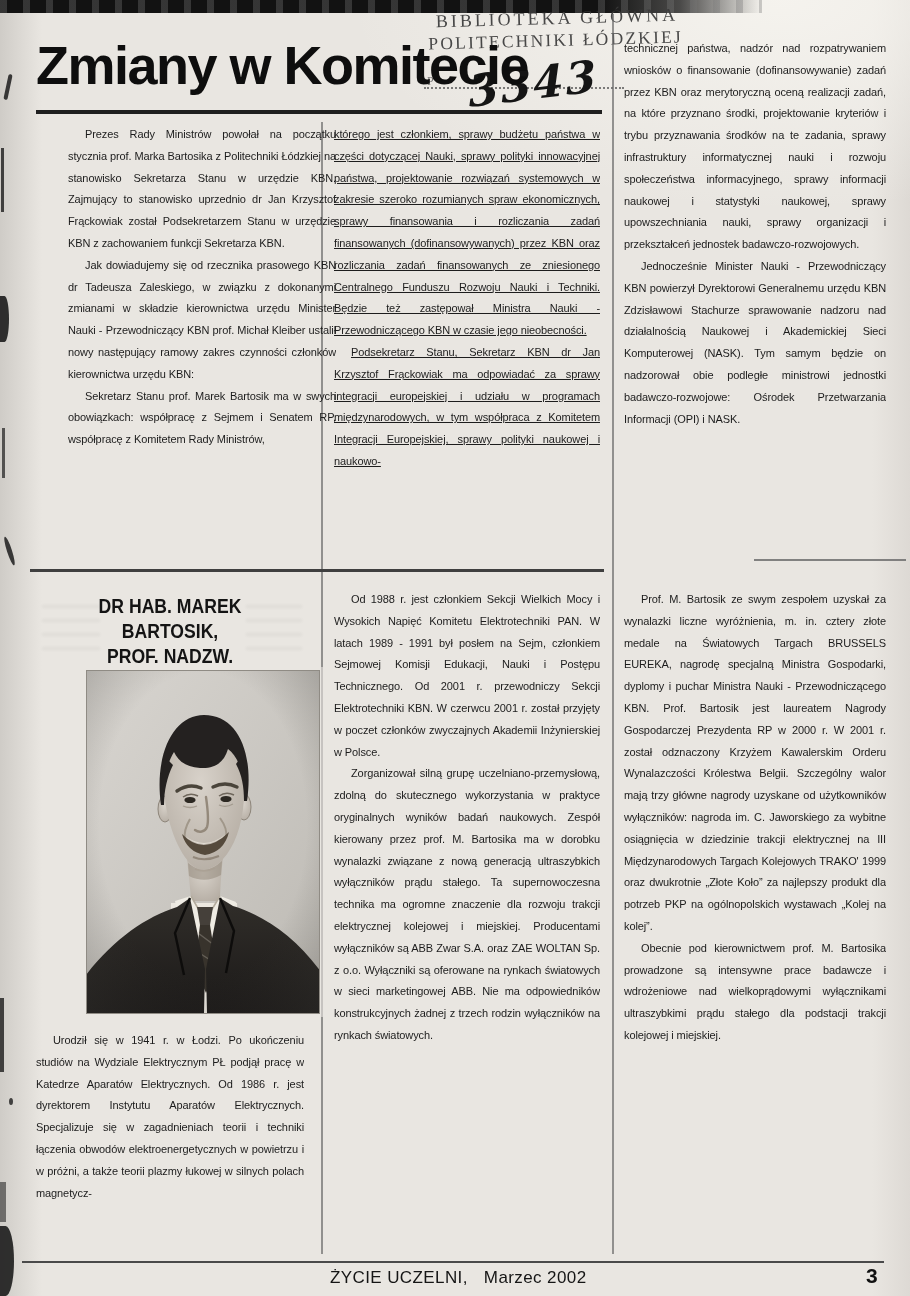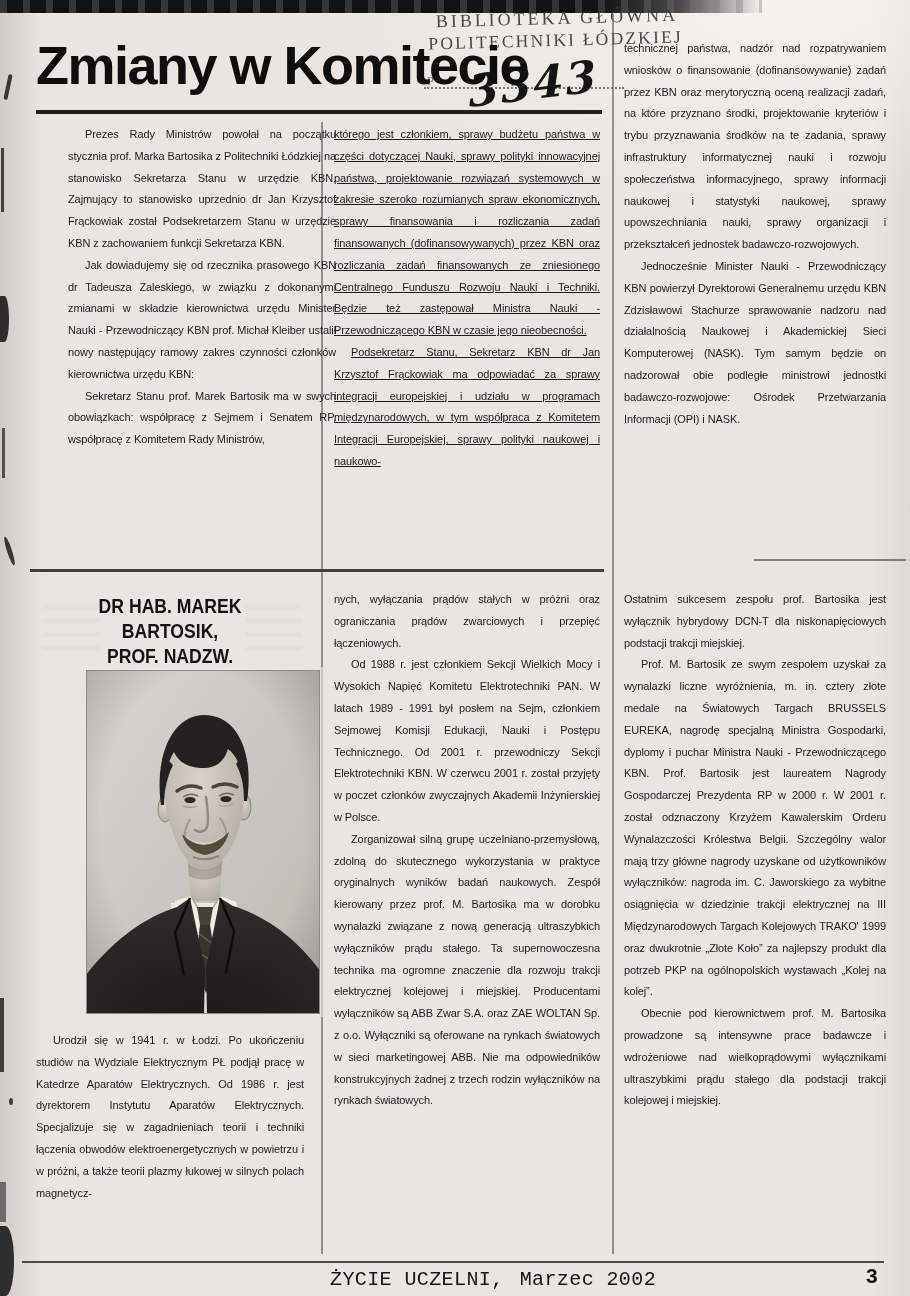--- a/index.html
+++ b/index.html
@@ -64,21 +64,21 @@
   .pc2{left:334px;top:589px;width:266px;height:666px;}
   .pc3{left:624px;top:589px;width:262px;height:666px;}
   
   .pheading{position:absolute;left:36px;top:594px;width:268px;text-align:center;
     font-weight:bold;font-size:20px;line-height:25px;color:#141414;
     transform:scaleX(.88);transform-origin:center top;letter-spacing:0;}
   .portrait{position:absolute;left:86px;top:670px;width:232px;height:342px;
     border:1px solid #8f8b84;box-shadow:0 0 0 3px rgba(233,230,225,.6);}
   .portrait svg{display:block;}
   
-  .footer-text{position:absolute;left:330px;top:1268px;font-size:20px;color:#151515;letter-spacing:.4px;font-family:Liberation Mono, monospace;}
+  .footer-text{position:absolute;left:330px;top:1268px;font-size:17px;color:#151515;letter-spacing:.4px;}
   .footer-text .issue{margin-left:16px;}
   .pageno{position:absolute;left:866px;top:1264px;font-size:21px;font-weight:bold;color:#111;}
 </style>
 </head>
 <body>
 
 <div class="page">
 
   <div class="topbar"></div>
   <div class="edge e1"></div>
@@ -193,26 +193,24 @@
       <path d="M108,198 Q118,202 128,197" stroke="#a79d8f" stroke-width="1.7" fill="none" opacity=".6"></path>
 
       <rect width="232" height="342" fill="url(#pvin)"></rect>
     </svg>
   </figure>
 
   <section class="col pc1">
     <p class="ind">Urodził się w 1941 r. w Łodzi. Po ukończeniu studiów na Wydziale Elektrycznym PŁ podjął pracę w Katedrze Aparatów Elektrycznych. Od 1986 r. jest dyrektorem Instytutu Aparatów Elektrycznych. Specjalizuje się w zagadnieniach teorii i techniki łączenia obwodów elektroenergetycznych w powietrzu i w próżni, a także teorii plazmy łukowej w silnych polach magnetycz-</p>
   </section>
   <section class="col pc2">
-    <p>nych, wyłączania prądów stałych w próżni oraz ograniczania prądów zwarciowych i przepięć łączeniowych.</p>
     <p class="ind">Od 1988 r. jest członkiem Sekcji Wielkich Mocy i Wysokich Napięć Komitetu Elektrotechniki PAN. W latach 1989 - 1991 był posłem na Sejm, członkiem Sejmowej Komisji Edukacji, Nauki i Postępu Technicznego. Od 2001 r. przewodniczy Sekcji Elektrotechniki KBN. W czerwcu 2001 r. został przyjęty w poczet członków zwyczajnych Akademii Inżynierskiej w Polsce.</p>
     <p class="ind">Zorganizował silną grupę uczelniano-przemysłową, zdolną do skutecznego wykorzystania w praktyce oryginalnych wyników badań naukowych. Zespół kierowany przez prof. M. Bartosika ma w dorobku wynalazki związane z nową generacją ultraszybkich wyłączników prądu stałego. Ta supernowoczesna technika ma ogromne znaczenie dla rozwoju trakcji elektrycznej kolejowej i miejskiej. Producentami wyłączników są ABB Zwar S.A. oraz ZAE WOLTAN Sp. z o.o. Wyłączniki są oferowane na rynkach światowych w sieci marketingowej ABB. Nie ma odpowiedników konstrukcyjnych żadnej z trzech rodzin wyłączników na rynkach światowych.</p>
   </section>
   <section class="col pc3">
-    <p>Ostatnim sukcesem zespołu prof. Bartosika jest wyłącznik hybrydowy DCN-T dla niskonapięciowych podstacji trakcji miejskiej.</p>
     <p class="ind">Prof. M. Bartosik ze swym zespołem uzyskał za wynalazki liczne wyróżnienia, m. in. cztery złote medale na Światowych Targach BRUSSELS EUREKA, nagrodę specjalną Ministra Gospodarki, dyplomy i puchar Ministra Nauki - Przewodniczącego KBN. Prof. Bartosik jest laureatem Nagrody Gospodarczej Prezydenta RP w 2000 r. W 2001 r. został odznaczony Krzyżem Kawalerskim Orderu Wynalazczości Królestwa Belgii. Szczególny walor mają trzy główne nagrody uzyskane od użytkowników wyłączników: nagroda im. C. Jaworskiego za wybitne osiągnięcia w dziedzinie trakcji elektrycznej na III Międzynarodowych Targach Kolejowych TRAKO' 1999 oraz dwukrotnie „Złote Koło” za najlepszy produkt dla potrzeb PKP na ogólnopolskich wystawach „Kolej na kolej”.</p>
     <p class="ind">Obecnie pod kierownictwem prof. M. Bartosika prowadzone są intensywne prace badawcze i wdrożeniowe nad wielkoprądowymi wyłącznikami ultraszybkimi prądu stałego dla podstacji trakcji kolejowej i miejskiej.</p>
   </section>
 
   <div class="footer-rule"></div>
   <div class="footer-text">
     <span>ŻYCIE UCZELNI,</span><span class="issue">Marzec 2002</span>
   </div>
   <div class="pageno">3</div>
 

